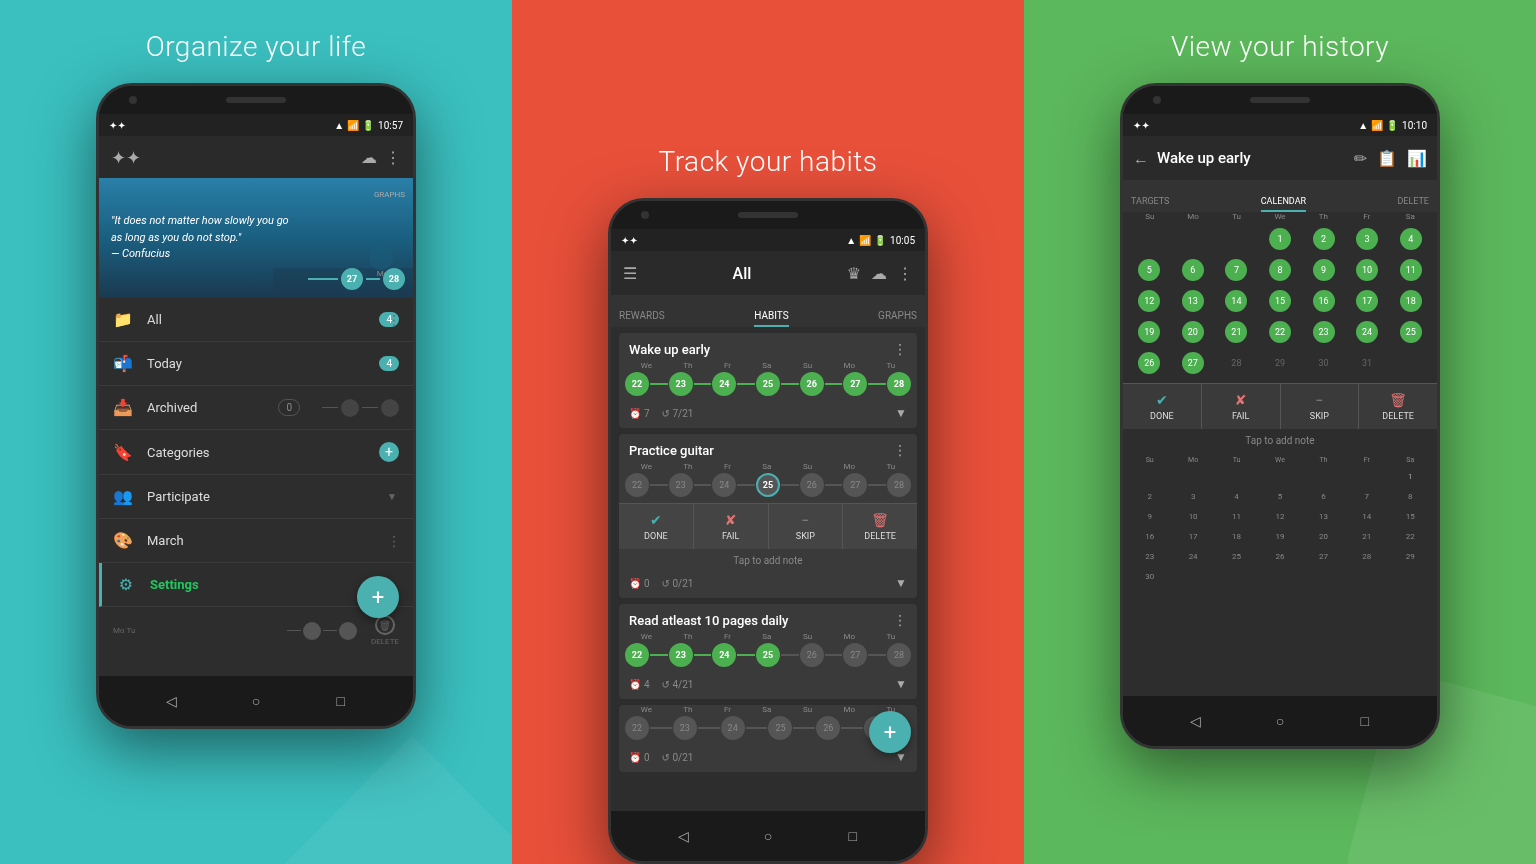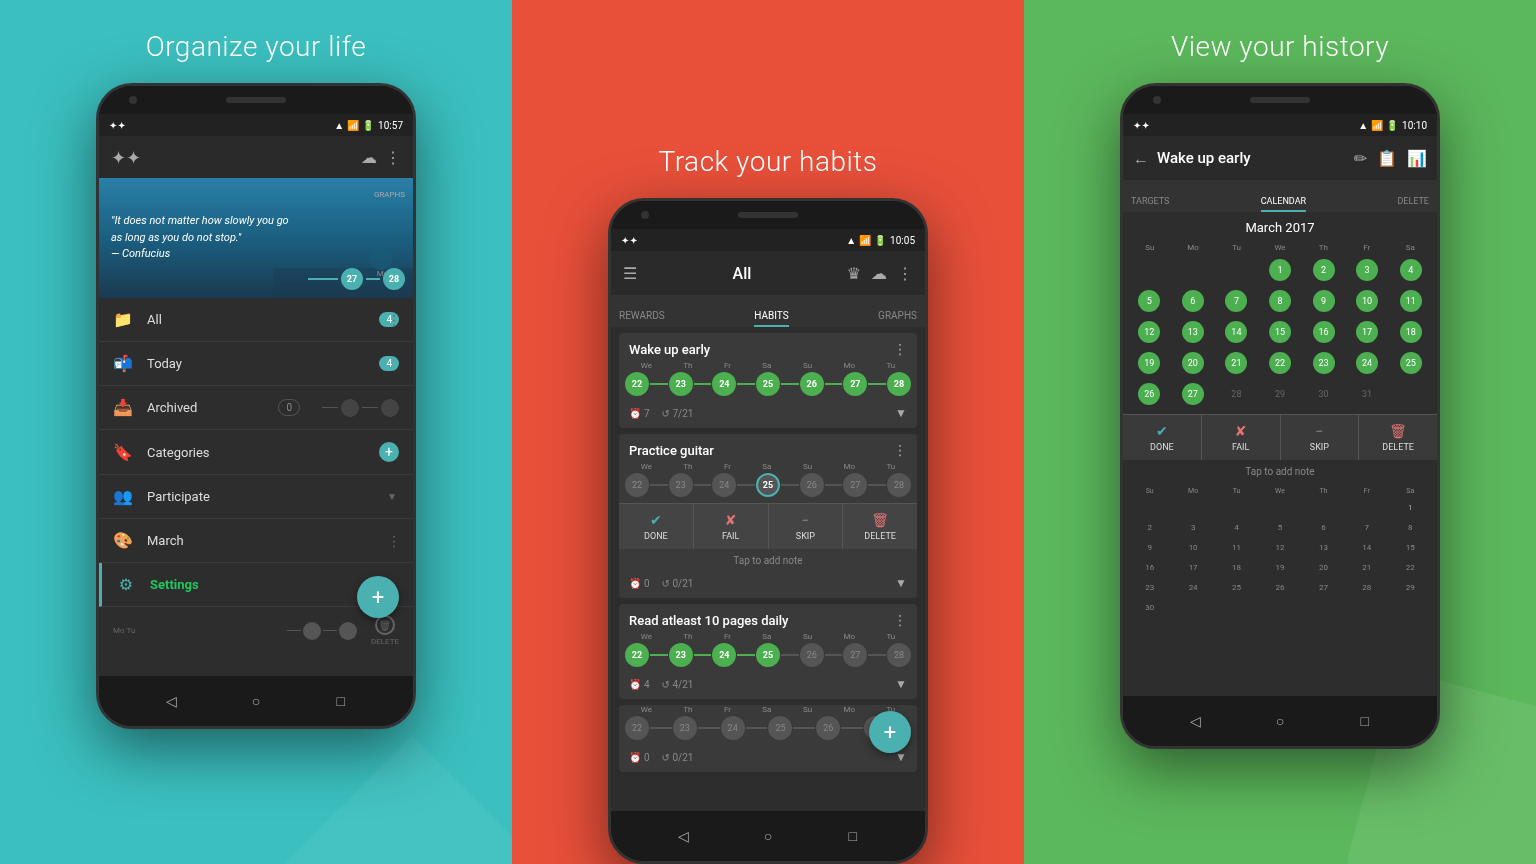--- a/index.html
+++ b/index.html
@@ -802,21 +802,20 @@
           <span>📊</span>
         </div>
       </div>
 
       <div class="p3-tabs">
         <span class="p3-tab">TARGETS</span>
         <span class="p3-tab active">CALENDAR</span>
         <span class="p3-tab">DELETE</span>
       </div>
 
-      <div class="p3-month-header">March 2017</div>
 
       <div class="p3-calendar">
 
         <div class="p3-cal-header">
           <div class="p3-cal-day-label">Su</div>
           <div class="p3-cal-day-label">Mo</div>
           <div class="p3-cal-day-label">Tu</div>
           <div class="p3-cal-day-label">We</div>
           <div class="p3-cal-day-label">Th</div>
           <div class="p3-cal-day-label">Fr</div>

